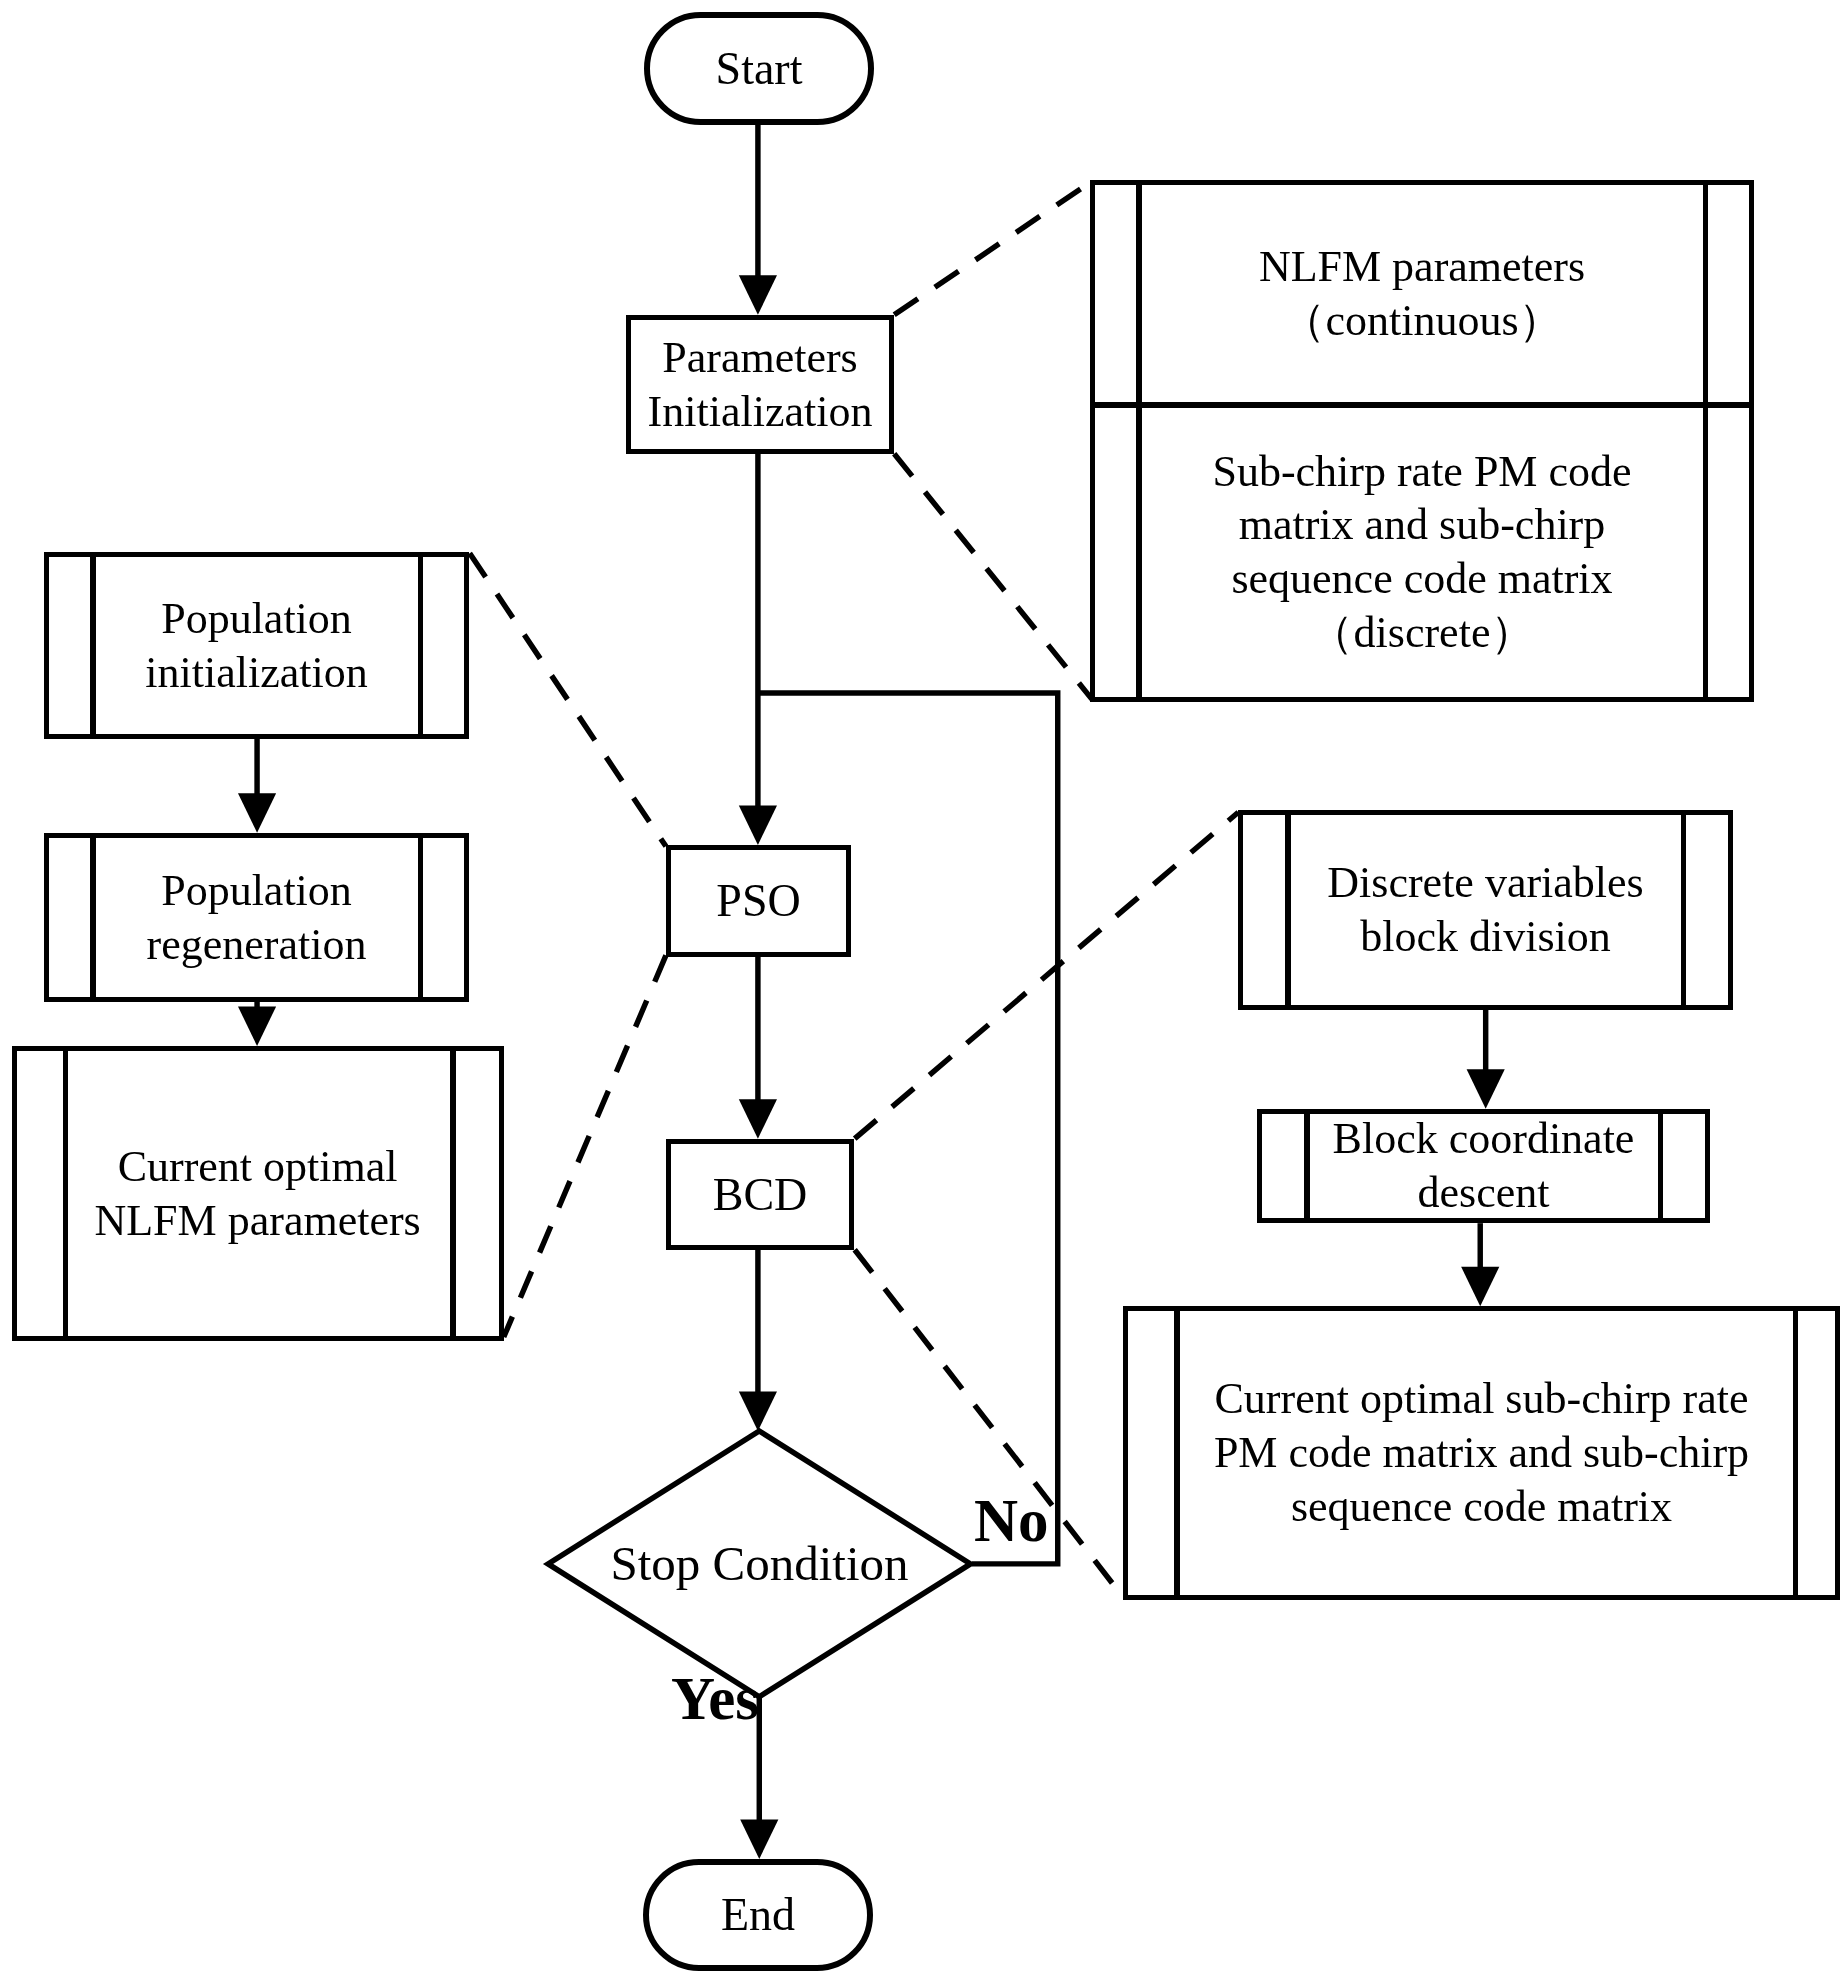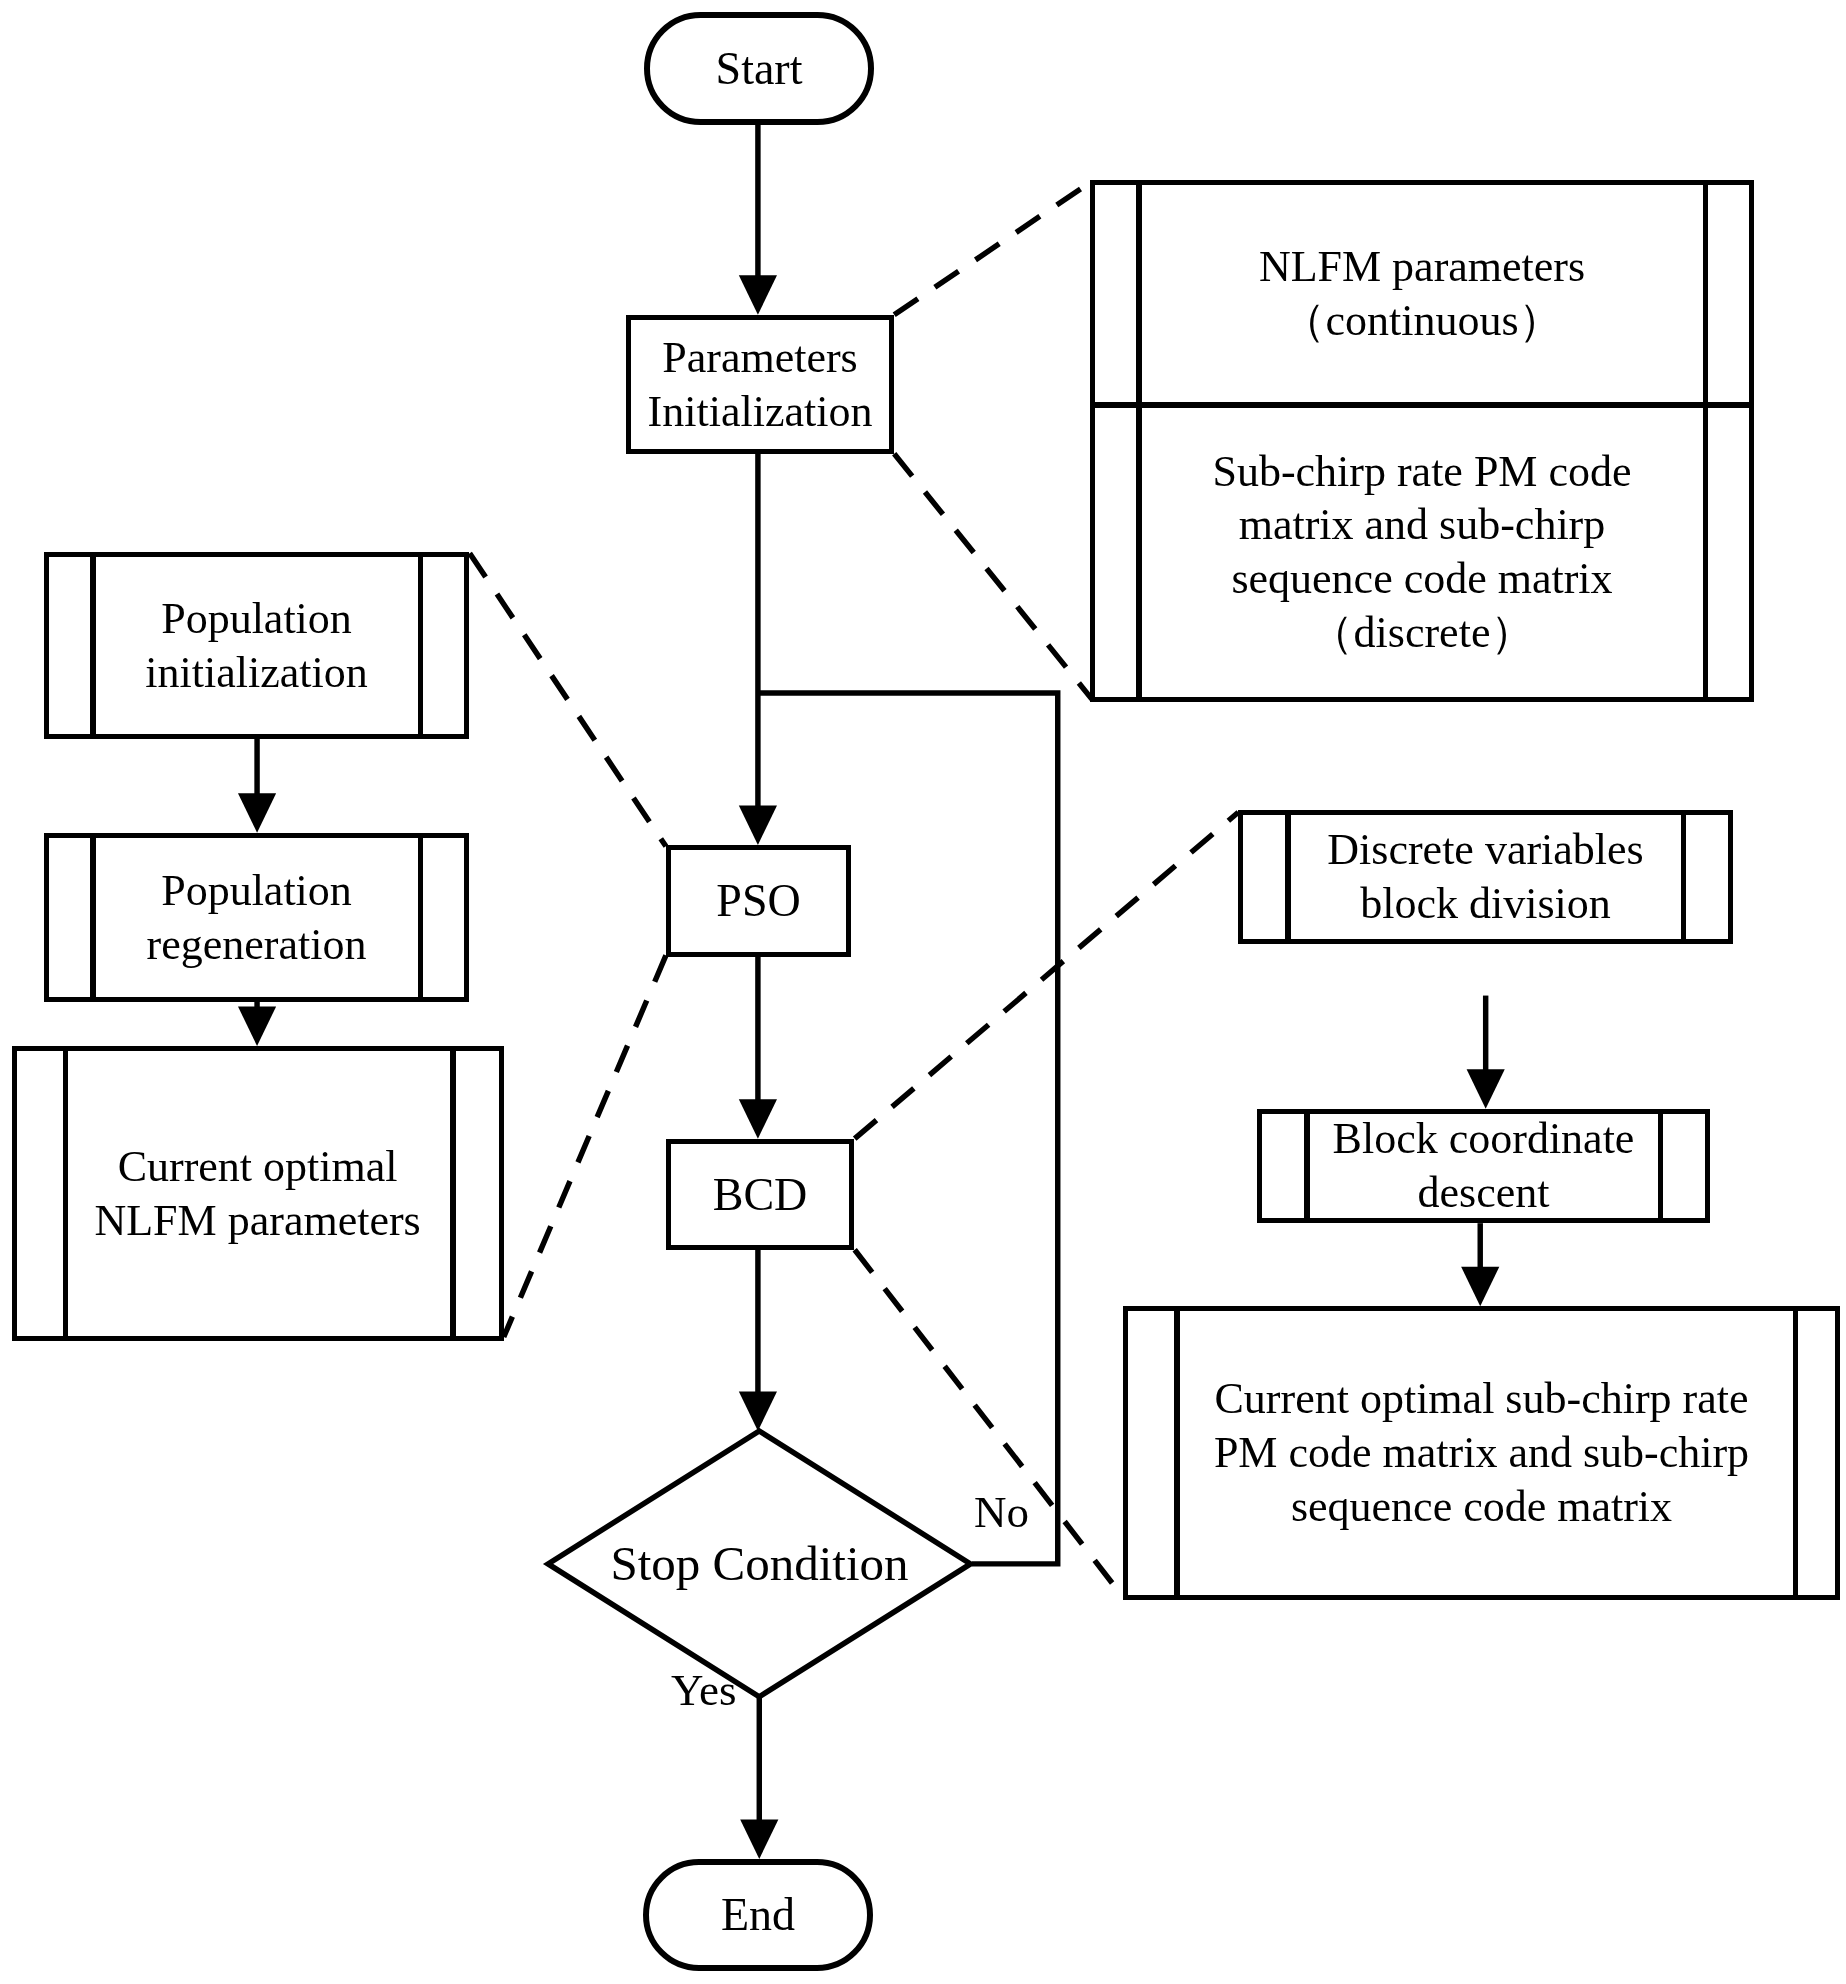--- a/index.html
+++ b/index.html
@@ -25,21 +25,21 @@
   .sideline{position:absolute;top:0;bottom:0;width:5.5px;background:#000;}
   .divider{position:absolute;left:0;right:0;height:5.5px;background:#000;}
   .cell{
     position:absolute;left:0;right:0;
     display:flex;flex-direction:column;
     align-items:center;justify-content:center;text-align:center;
   }
   .fs64{font-size:44px;line-height:1.22;text-align:right;}
   .fs68{font-size:46px;line-height:1.2;}
   .fs72{font-size:49px;line-height:1.1;text-align:right;}
-  .edge-label{position:absolute;z-index:3;font-size:45px;line-height:1;}
+  .edge-label{position:absolute;z-index:3;font-size:61px;line-height:1;font-weight:bold;}
 </style>
 </head>
 <body>
 
 <div class="canvas">
 
   <svg class="wires" width="1847" height="1985" viewBox="0 0 2710 2913">
     <g stroke="#000" stroke-width="8" fill="none">
 
       <path d="M1112 178 V410"></path>
@@ -128,21 +128,21 @@
   </div>
 
   <div class="node rect fs68" style="left:666px;top:845px;width:185px;height:112px;">
     <div>PSO</div>
   </div>
 
   <div class="node rect fs68" style="left:666px;top:1139px;width:188px;height:111px;">
     <div>BCD</div>
   </div>
 
-  <div class="node rect fs64" style="left:1238px;top:810px;width:495px;height:134px;">
+  <div class="node rect fs64" style="left:1238px;top:810px;width:495px;height:200px;">
     <div class="sideline" style="left:42px;"></div>
     <div class="sideline" style="right:42px;"></div>
     <div>Discrete variables</div>
     <div>block division</div>
   </div>
 
   <div class="node rect fs64" style="left:1257px;top:1109px;width:453px;height:114px;">
     <div class="sideline" style="left:42px;"></div>
     <div class="sideline" style="right:42px;"></div>
     <div>Block coordinate</div>

